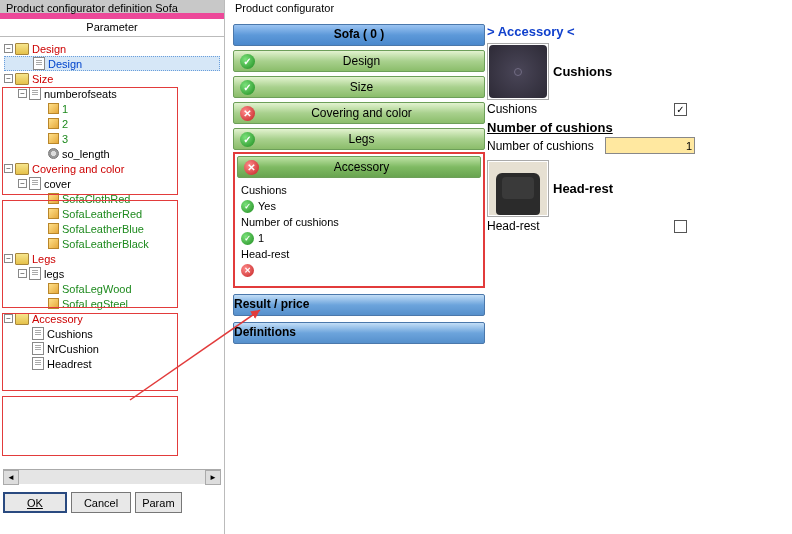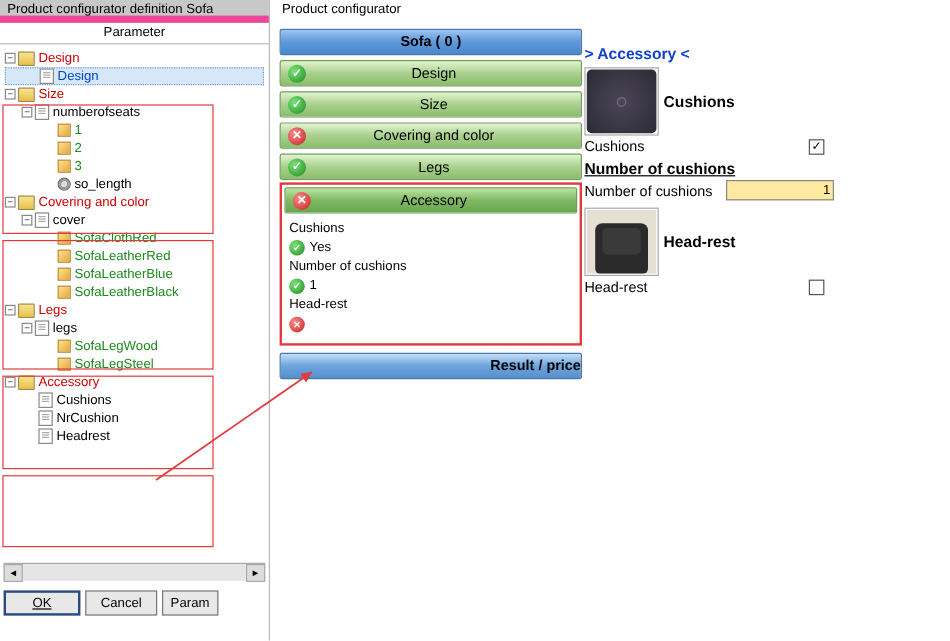--- a/index.html
+++ b/index.html
@@ -161,34 +161,34 @@
     padding: 4px 4px 6px 4px;
     font-size: 11px;
   }
   .sb-line { display: flex; align-items: center; min-height: 16px; }
   .sb-line .status-icon { width: 13px; height: 13px; font-size: 8px; margin: 0 4px 0 0;}
   .wiz-footer {
     margin-top: 6px;
     height: 22px;
     background: linear-gradient(#c3def7,#6ca4dc 50%,#5690cc);
     border: 1px solid #4b78ab;
-    text-align: right;
+    text-align: left;
     font-weight: bold;
     font-size: 12px;
     padding-top: 2px;
     border-radius: 2px;
   }
   .redframe { border: 2px solid #e23b3b; padding: 2px; margin-top: 2px; }
   
   .arrow {
     position: absolute;
     pointer-events: none;
   }
   
-  .form-col { width: 240px; font-size: 12px; margin-top: 13px; }
+  .form-col { width: 240px; font-size: 12px; }
   .form-title { color: #1040cc; font-weight: bold; font-size: 13px; margin-bottom: 4px; }
   .thumb-row { display: flex; align-items: center; gap: 4px; }
   .thumb {
     width: 62px; height: 57px;
     border: 1px solid #aaa;
     position: relative;
     flex-shrink: 0;
   }
   .cushion-vis { width: 58px; height: 53px; margin:1px; background: radial-gradient(circle at 50% 50%, #4a4658, #2d2a36); border-radius: 4px; position: relative;}
   .cushion-vis::before { content:""; position:absolute; left:50%; top:50%; width:6px;height:6px;border:1px solid #726c84;border-radius:50%;transform:translate(-50%,-50%);}
@@ -396,20 +396,21 @@
               <span>1</span>
             </div>
           <div class="sb-line">Head-rest</div>
           <div class="sb-line">
               <span class="status-icon err">✕</span>
             </div>
         </div>
       </div>
 
       <div class="wiz-footer">Result / price</div>
+      <div class="wiz-footer">Definitions</div>
     </div>
 
     <div class="form-col">
       <div class="form-title">&gt; Accessory &lt;</div>
 
       <div class="thumb-row">
         <div class="thumb">
             <div class="cushion-vis"></div>
           </div>
         <div class="thumb-label">Cushions</div>

